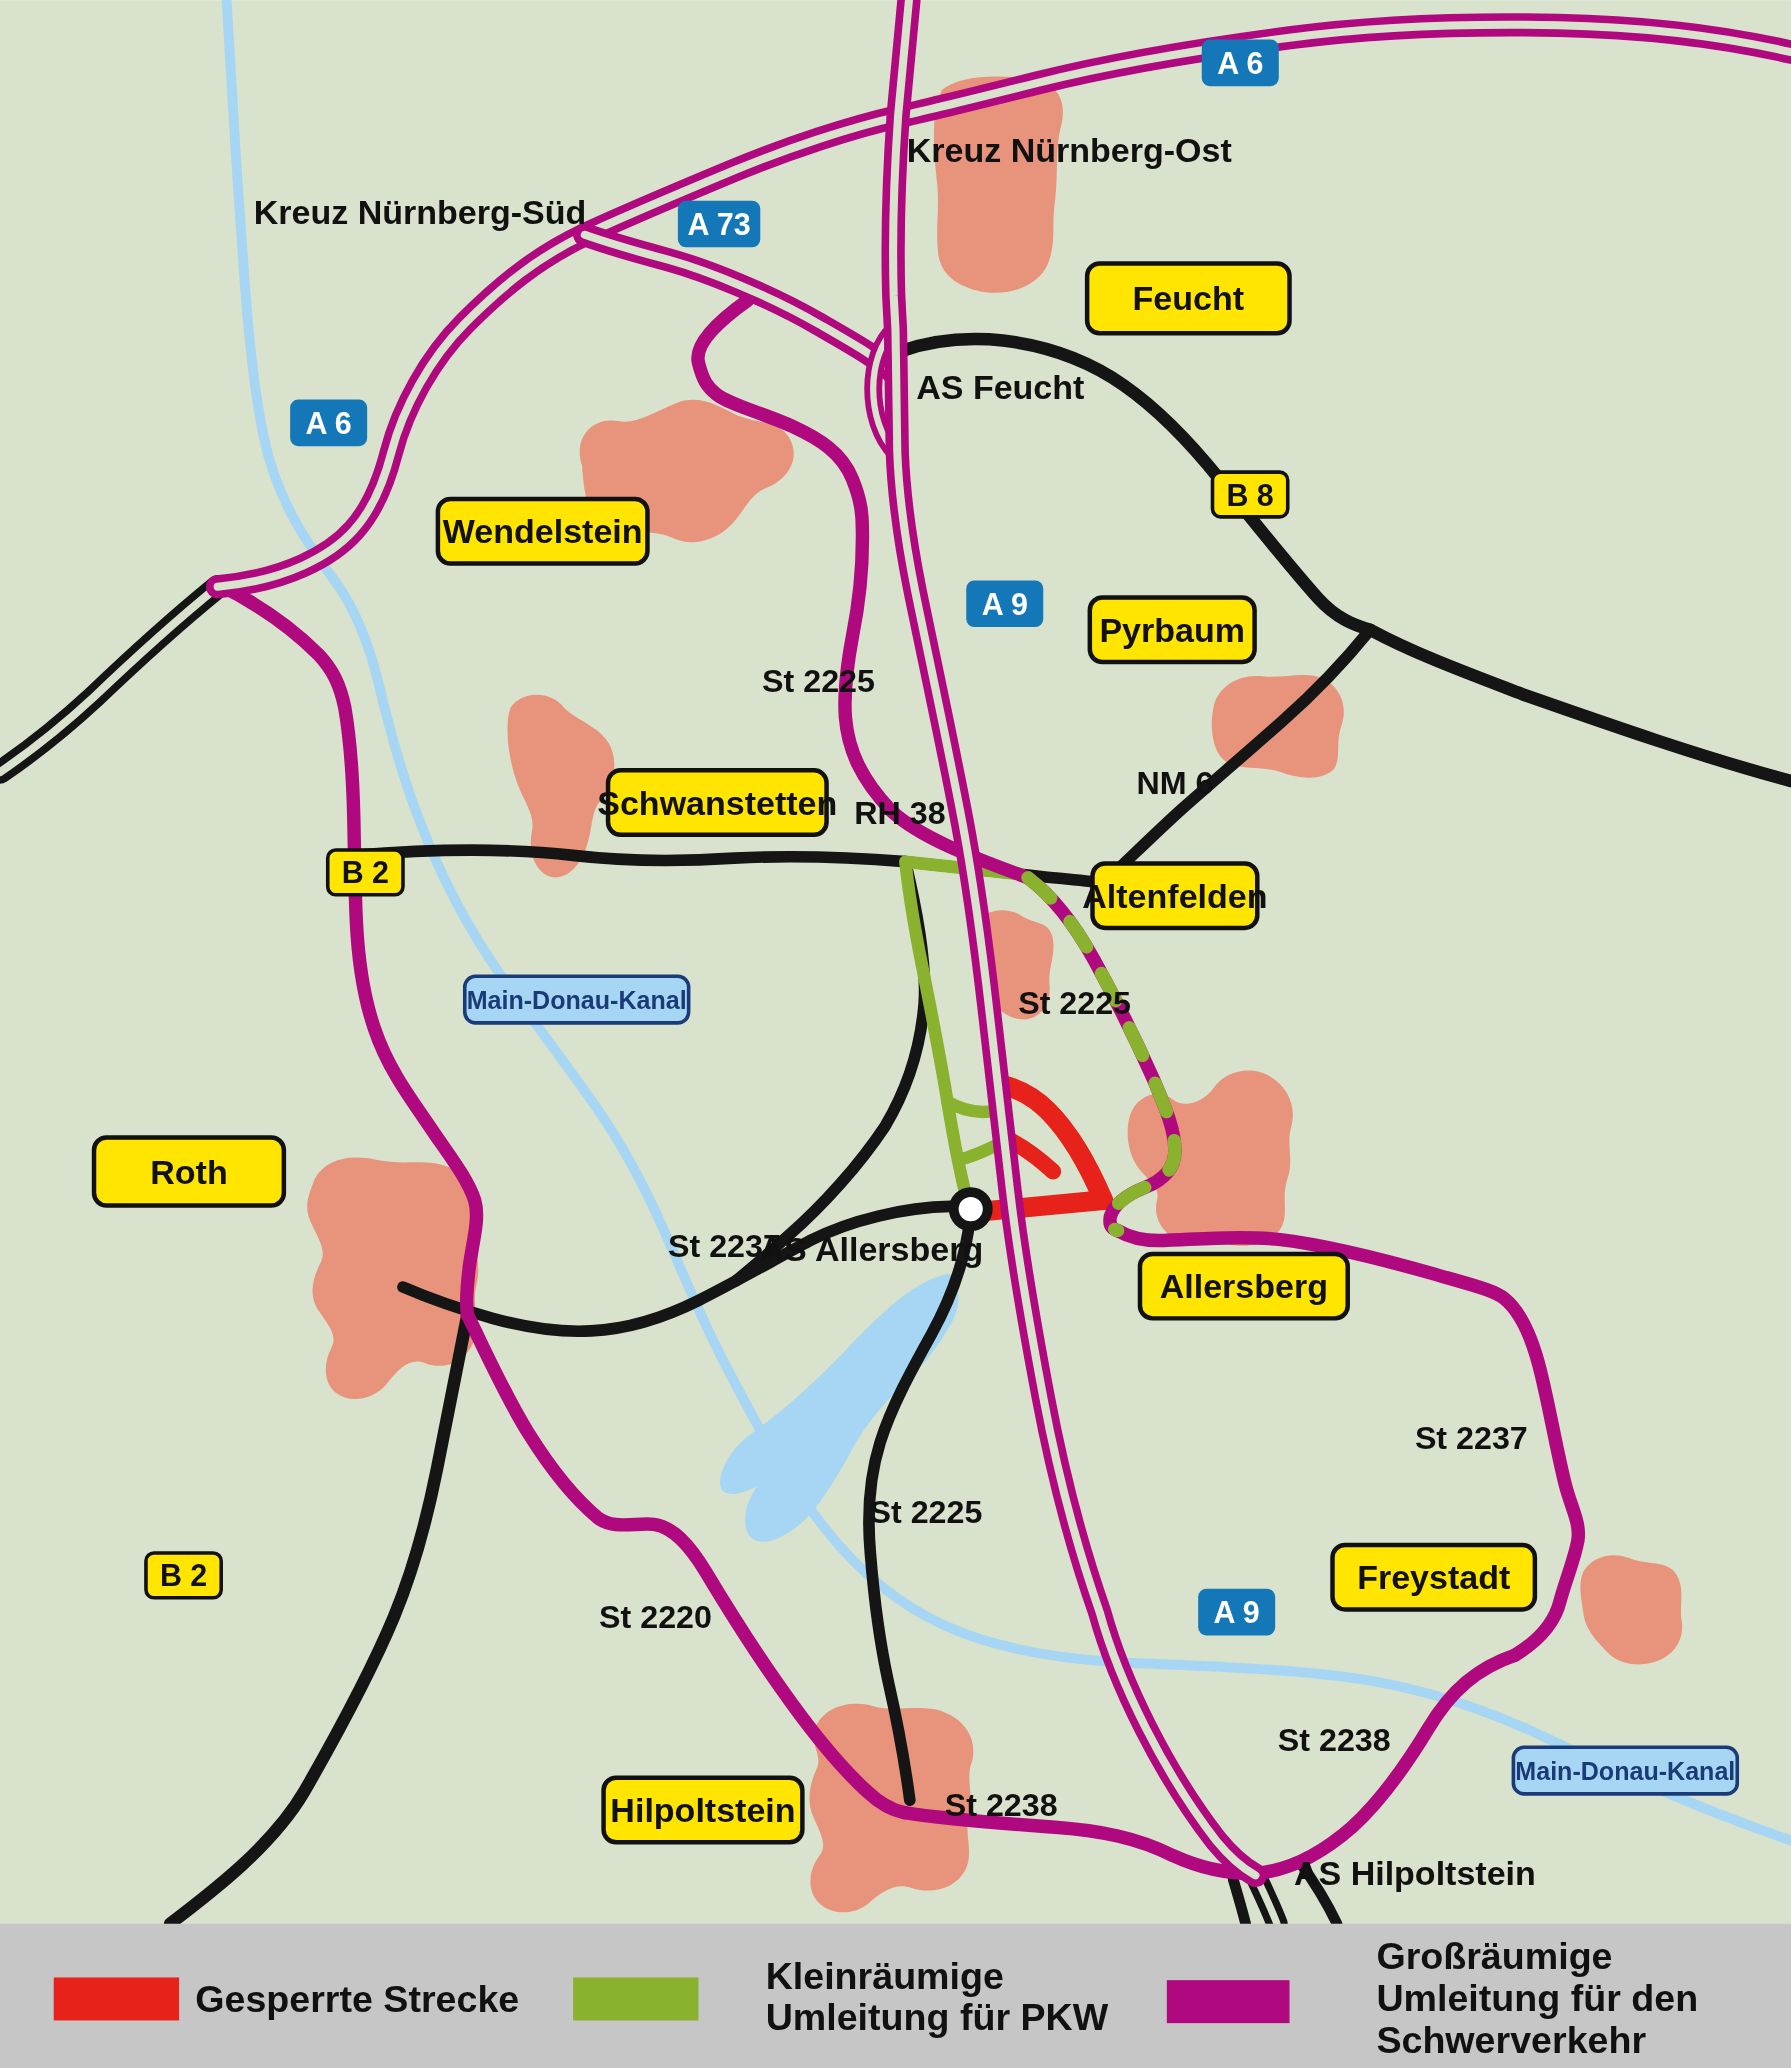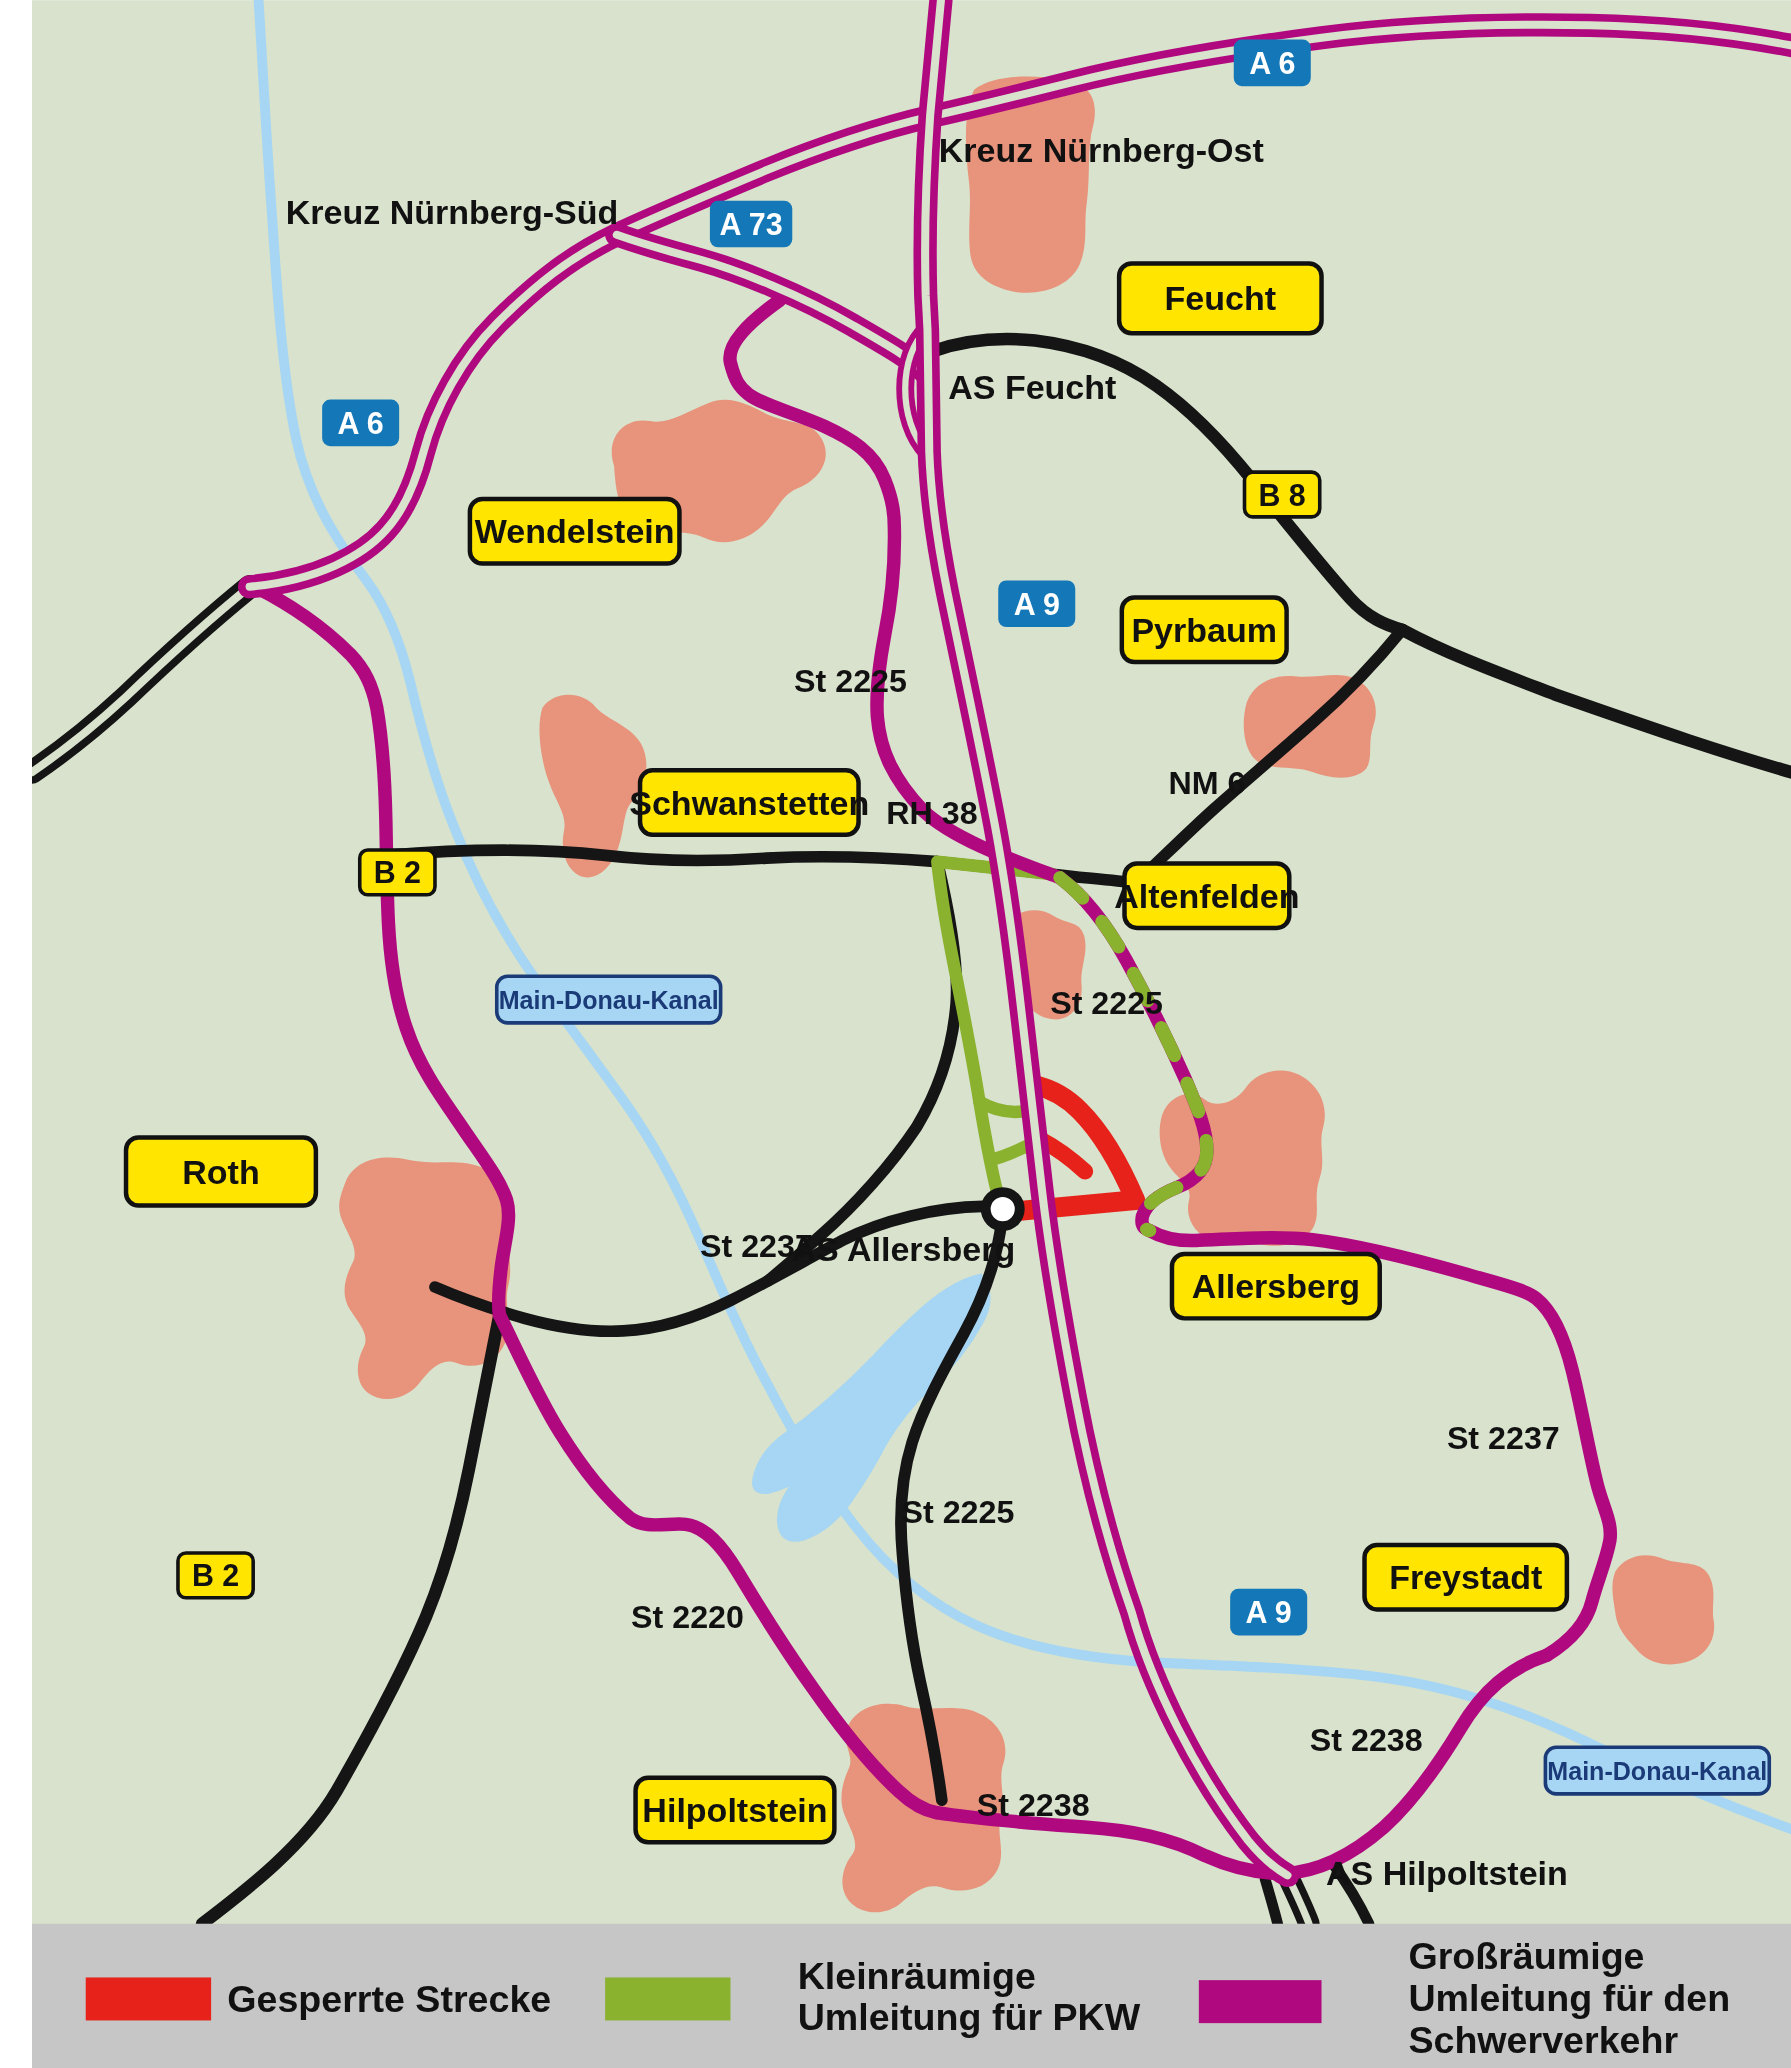--- a/index.html
+++ b/index.html
@@ -1,16 +1,16 @@
 <!DOCTYPE html>
 <html style="font-size:14.3px"><head>
 <meta charset="utf-8">
 <style>
   html,body{margin:0;padding:0;background:#ffffff;}
-  .stage{position:relative;width:1657px;height:2069px;font-family:"Liberation Sans",sans-serif;margin-left:32px;}
+  .stage{position:relative;width:1657px;height:2069px;font-family:"Liberation Sans",sans-serif;}
   svg{display:block;}
   text{font-family:"Liberation Sans",sans-serif;}
   .t-town{font-size:38px;font-weight:700;fill:#111;}
   .t-junction{font-size:38px;font-weight:700;fill:#111;}
   .t-road{font-size:36px;font-weight:700;fill:#111;}
   .t-shield{font-size:34px;font-weight:700;fill:#ffffff;}
   .t-bshield{font-size:34px;font-weight:700;fill:#111;}
   .t-canal{font-size:28px;font-weight:700;fill:#1b3a78;}
   .t-legend{font-size:42px;font-weight:700;fill:#111;}
   .road{fill:none;stroke-linecap:round;stroke-linejoin:round;}

